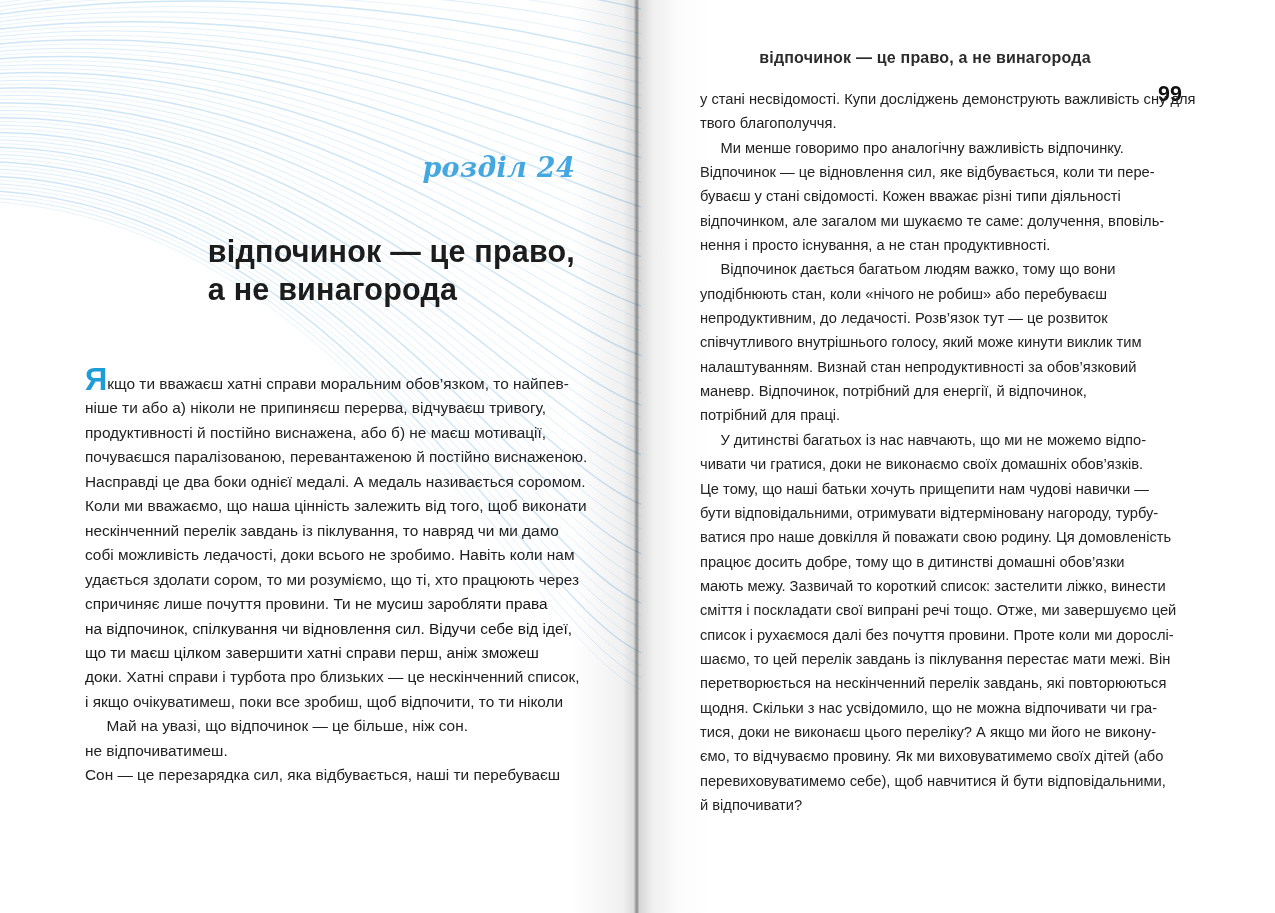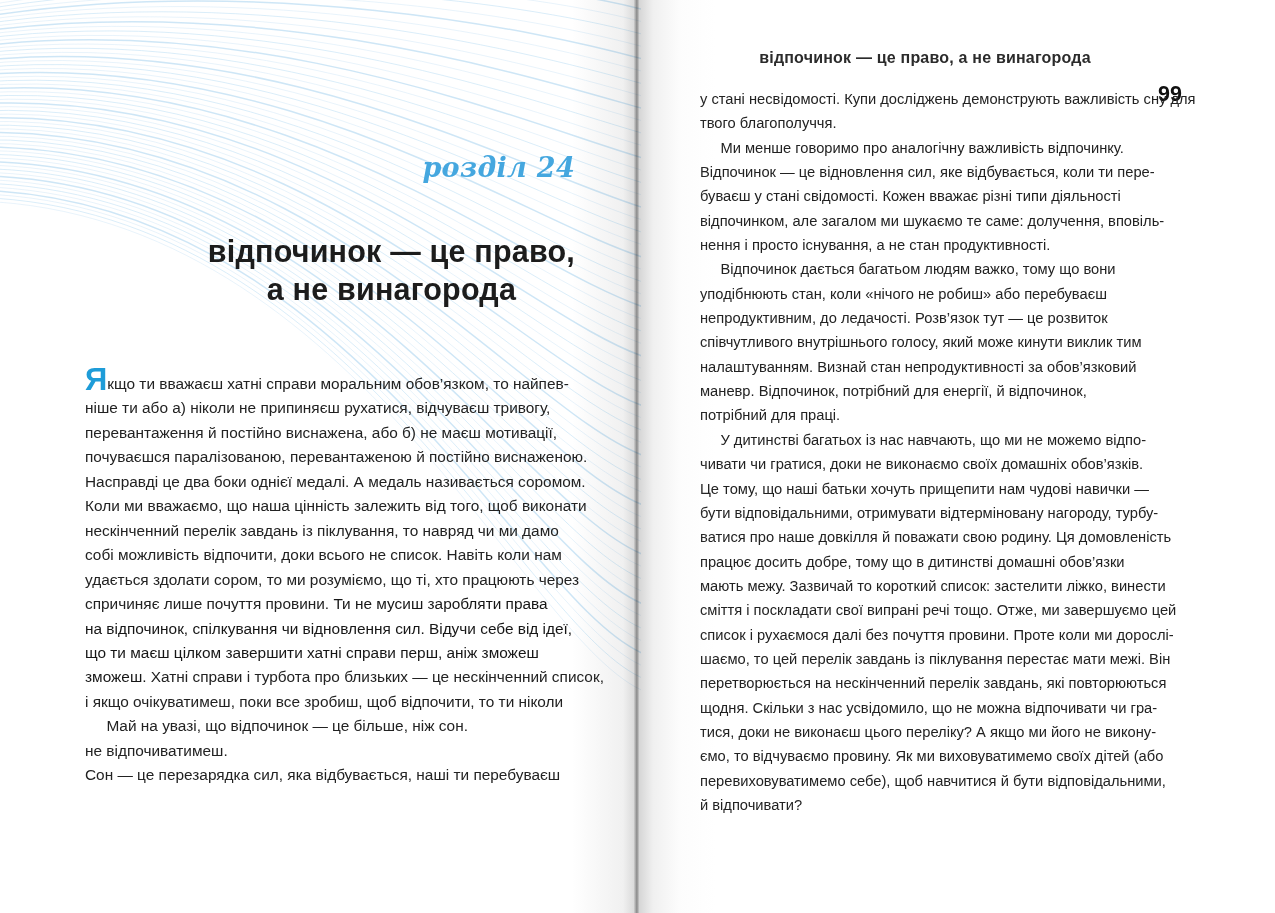--- a/index.html
+++ b/index.html
@@ -10,21 +10,21 @@
   .page{position:absolute;top:0;height:913px;}
   .page.left{left:0;width:641px;overflow:hidden;}
   .page.right{left:641px;width:634px;}
   #waves{position:absolute;left:0;top:0;}
   .chapter{
     position:absolute;top:152px;right:66px;
     font-family:"DejaVu Serif",serif;font-style:italic;font-weight:700;
     font-size:27px;color:var(--chapter-blue);letter-spacing:.3px;
   }
   .title{
-    position:absolute;top:233px;right:66px;text-align:center;
+    position:absolute;top:233px;right:66px;text-align:left;
     font-weight:700;font-size:30.5px;line-height:37.5px;color:#1c1c1c;letter-spacing:.2px;
   }
   .body .bodyline{white-space:pre;color:#222222;}
   .leftbody{position:absolute;left:85px;top:372px;width:510px;}
   .leftbody .bodyline{font-size:15.4px;line-height:24.45px;}
   .rightbody{position:absolute;left:59px;top:87px;width:500px;}
   .rightbody .bodyline{font-size:14.7px;line-height:24.35px;}
   .bodyline b{font-weight:400;color:#161616;}
   .dropcap{
     font-size:31px;font-weight:700;color:var(--accent-blue);
@@ -117,32 +117,32 @@
     <div class="chapter">розділ 24</div>
 
     <div class="title">
       <div>відпочинок — це право,</div>
       <div>а не винагорода</div>
     </div>
 
     <div class="body leftbody">
       <div class="bodyline"><span class="dropcap">Я</span><span>кщо ти вважаєш хатні справи моральним обов’язком, то найпев-</span></div>
       <div>
-          <div class="bodyline"><span>ніше ти або а) ніколи не припиняєш рухатися, відчуваєш тривогу,</span></div>
-          <div class="bodyline"><span>перевантаження й постійно виснажена, або б) не маєш мотивації,</span></div>
+          <div class="bodyline"><span>ніше ти або а) ніколи не припиняєш перерва, відчуваєш тривогу,</span></div>
+          <div class="bodyline"><span>продуктивності й постійно виснажена, або б) не маєш мотивації,</span></div>
           <div class="bodyline"><span>почуваєшся паралізованою, перевантаженою й постійно виснаженою.</span></div>
           <div class="bodyline"><span>Насправді це два боки однієї медалі. А медаль називається соромом.</span></div>
           <div class="bodyline"><span>Коли ми вважаємо, що наша цінність залежить від того, щоб виконати</span></div>
           <div class="bodyline"><span>нескінченний перелік завдань із піклування, то навряд чи ми дамо</span></div>
-          <div class="bodyline"><span>собі можливість відпочити, доки всього не список. Навіть коли нам</span></div>
+          <div class="bodyline"><span>собі можливість ледачості, доки всього не зробимо. Навіть коли нам</span></div>
           <div class="bodyline"><span>удається здолати сором, то ми розуміємо, що ті, хто працюють через</span></div>
           <div class="bodyline"><span>спричиняє лише почуття провини. </span><b>Ти не мусиш заробляти права</b><span></span></div>
           <div class="bodyline"><span></span><b>на відпочинок, спілкування чи відновлення сил. Відучи себе від ідеї,</b><span></span></div>
           <div class="bodyline"><span></span><b>що ти маєш цілком завершити хатні справи перш, аніж зможеш</b><span></span></div>
-          <div class="bodyline"><span></span><b>зможеш.</b><span> Хатні справи і турбота про близьких — це нескінченний список,</span></div>
+          <div class="bodyline"><span></span><b>доки.</b><span> Хатні справи і турбота про близьких — це нескінченний список,</span></div>
           <div class="bodyline"><span>і якщо очікуватимеш, поки все зробиш, щоб відпочити, то ти ніколи</span></div>
           <div class="bodyline"><span>     Май на увазі, що відпочинок — це більше, ніж сон.</span></div>
           <div class="bodyline"><span>не відпочиватимеш.</span></div>
           <div class="bodyline"><span>Сон — це перезарядка сил, яка відбувається, наші ти перебуваєш</span></div>
         </div>
     </div>
   </div>
 
   <div class="page right">
     <div class="running-header">відпочинок — це право, а не винагорода</div>

